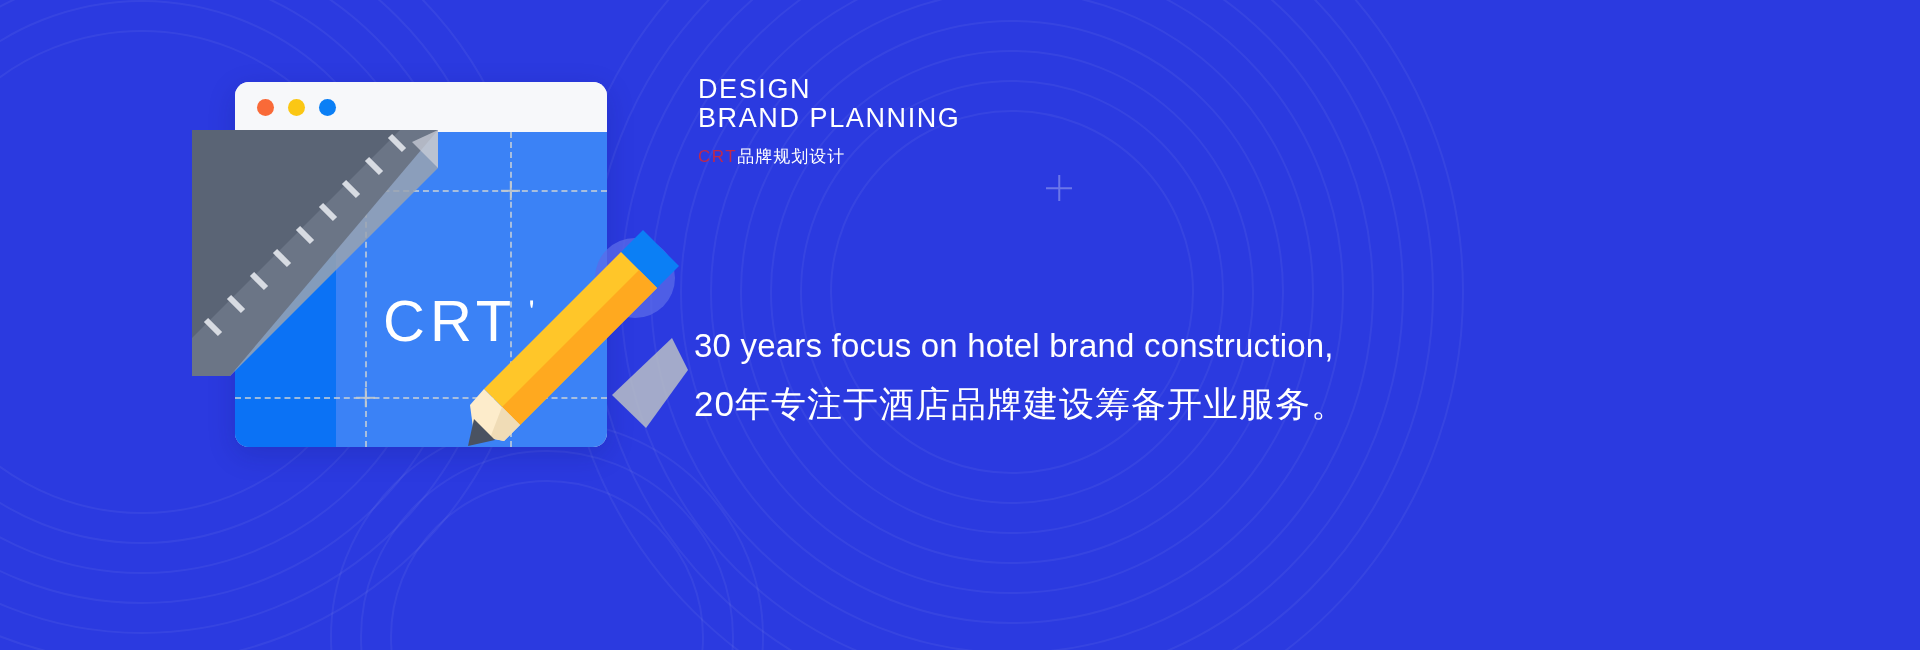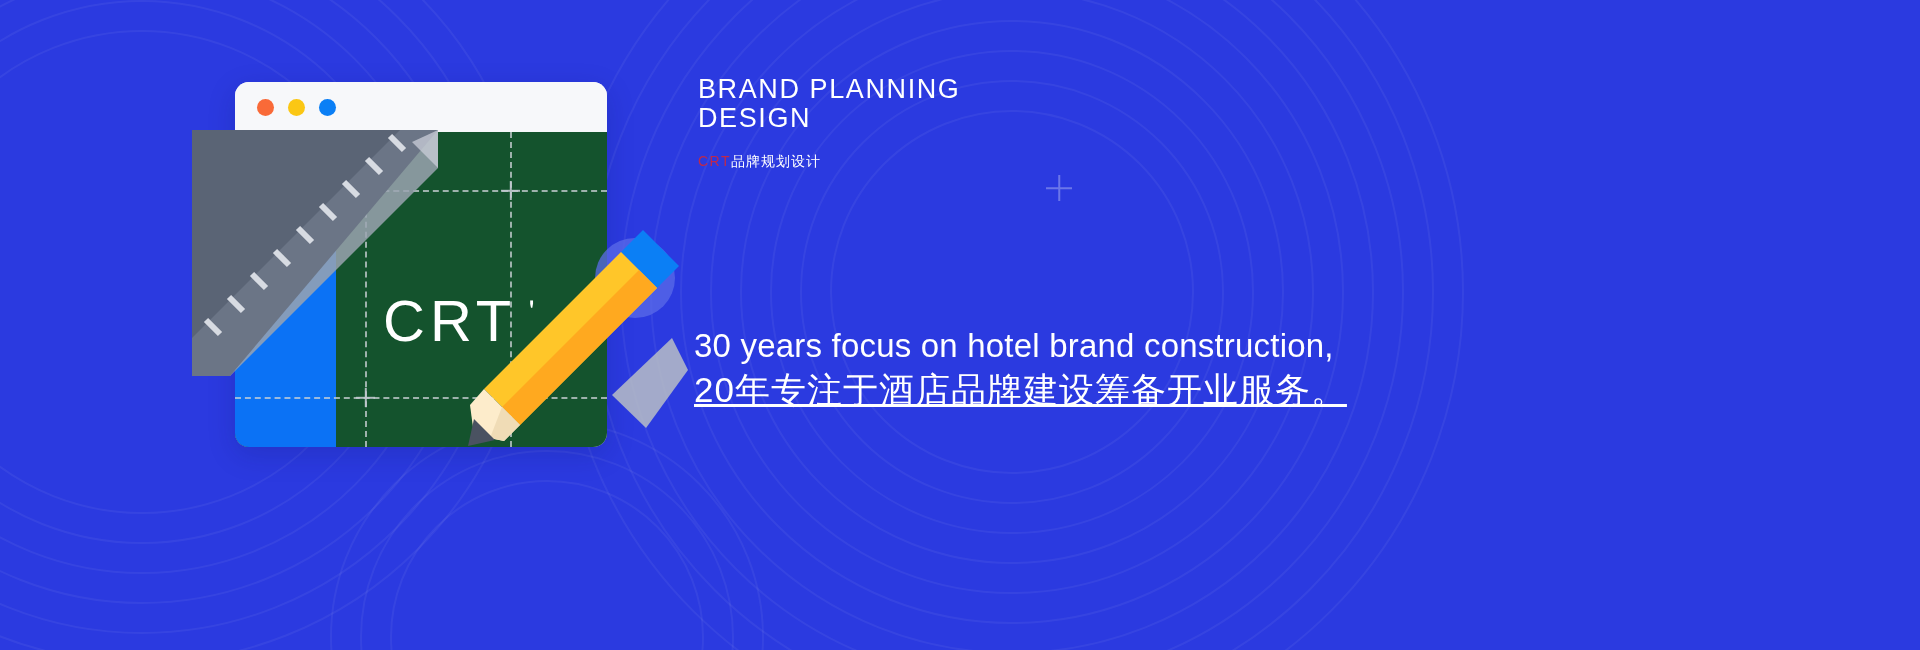--- a/index.html
+++ b/index.html
@@ -82,21 +82,21 @@
   }
   .dot-red { background: #f96a38; }
   .dot-yellow { background: #fbc714; }
   .dot-blue { background: #0b7ff5; }
 
   .window-body {
     position: absolute;
     left: 0; top: 50px;
     width: 100%;
     height: 315px;
-    background: #14532d;
+    background: #3b82f6;
   }
   .window-sidebar {
     position: absolute;
     left: 0; top: 0;
     width: 101px;
     height: 100%;
     background: #0b72f5;
   }
 
   
@@ -163,22 +163,22 @@
   }
   .eyebrow-line {
     color: #ffffff;
     font-size: 27px;
     font-weight: 300;
     letter-spacing: 1.6px;
     line-height: 1.08;
     white-space: nowrap;
   }
   .eyebrow-cn {
-    margin-top: 20px;
-    font-size: 14px;
+    margin-top: 12px;
+    font-size: 17px;
     color: #ffffff;
     letter-spacing: 1px;
     white-space: nowrap;
   }
   .eyebrow-cn .brand-crt {
     color: #c0294a;
     letter-spacing: 1.5px;
   }
 
   .headline {
@@ -190,26 +190,26 @@
   .headline-en {
     color: #ffffff;
     font-size: 33px;
     font-weight: 300;
     line-height: 1.28;
     letter-spacing: 0.2px;
     white-space: nowrap;
   }
   .headline-en.line2 { padding-left: 6px; }
   .headline-cn {
+    margin-top: 14px;
     color: #ffffff;
     font-size: 35px;
     font-weight: 400;
     letter-spacing: 1px;
     white-space: nowrap;
-    text-decoration: underline;
   }
 </style>
 </head>
 <body>
 
 <div class="banner">
 
   <div class="rings">
     <div class="ring" style="width:780px;height:780px;left:-250px;top:-120px;"></div>
     <div class="ring" style="width:720px;height:720px;left:-220px;top:-90px;"></div>
@@ -291,22 +291,22 @@
         <path d="M161 32 l36 36 -137 137 -36 -36 z" fill="#ffc629"></path>
         <path d="M179 50 l18 18 -137 137 -18 -18 z" fill="#ffa91f"></path>
         <path d="M24 169 l36 36 -16 16 -30 -6 -4 -30 z" fill="#fdeccb"></path>
         <path d="M42 187 l18 18 -16 16 -14 -3 z" fill="#f0dcb6"></path>
         <path d="M14 199 l21 21 -27 6 z" fill="#4a5261"></path>
       </svg>
     </div>
   </div>
 
   <div class="eyebrow">
+    <div class="eyebrow-line">DESIGN</div>
     <div class="eyebrow-line">BRAND PLANNING</div>
-    <div class="eyebrow-line">DESIGN</div>
     <div class="eyebrow-cn"><span class="brand-crt">CRT</span><span>品牌规划设计</span></div>
   </div>
 
   <div class="headline">
     <div class="headline-en">30 years focus on hotel brand construction,</div>
     <div class="headline-cn">20年专注于酒店品牌建设筹备开业服务。</div>
   </div>
 
 </div>
 

